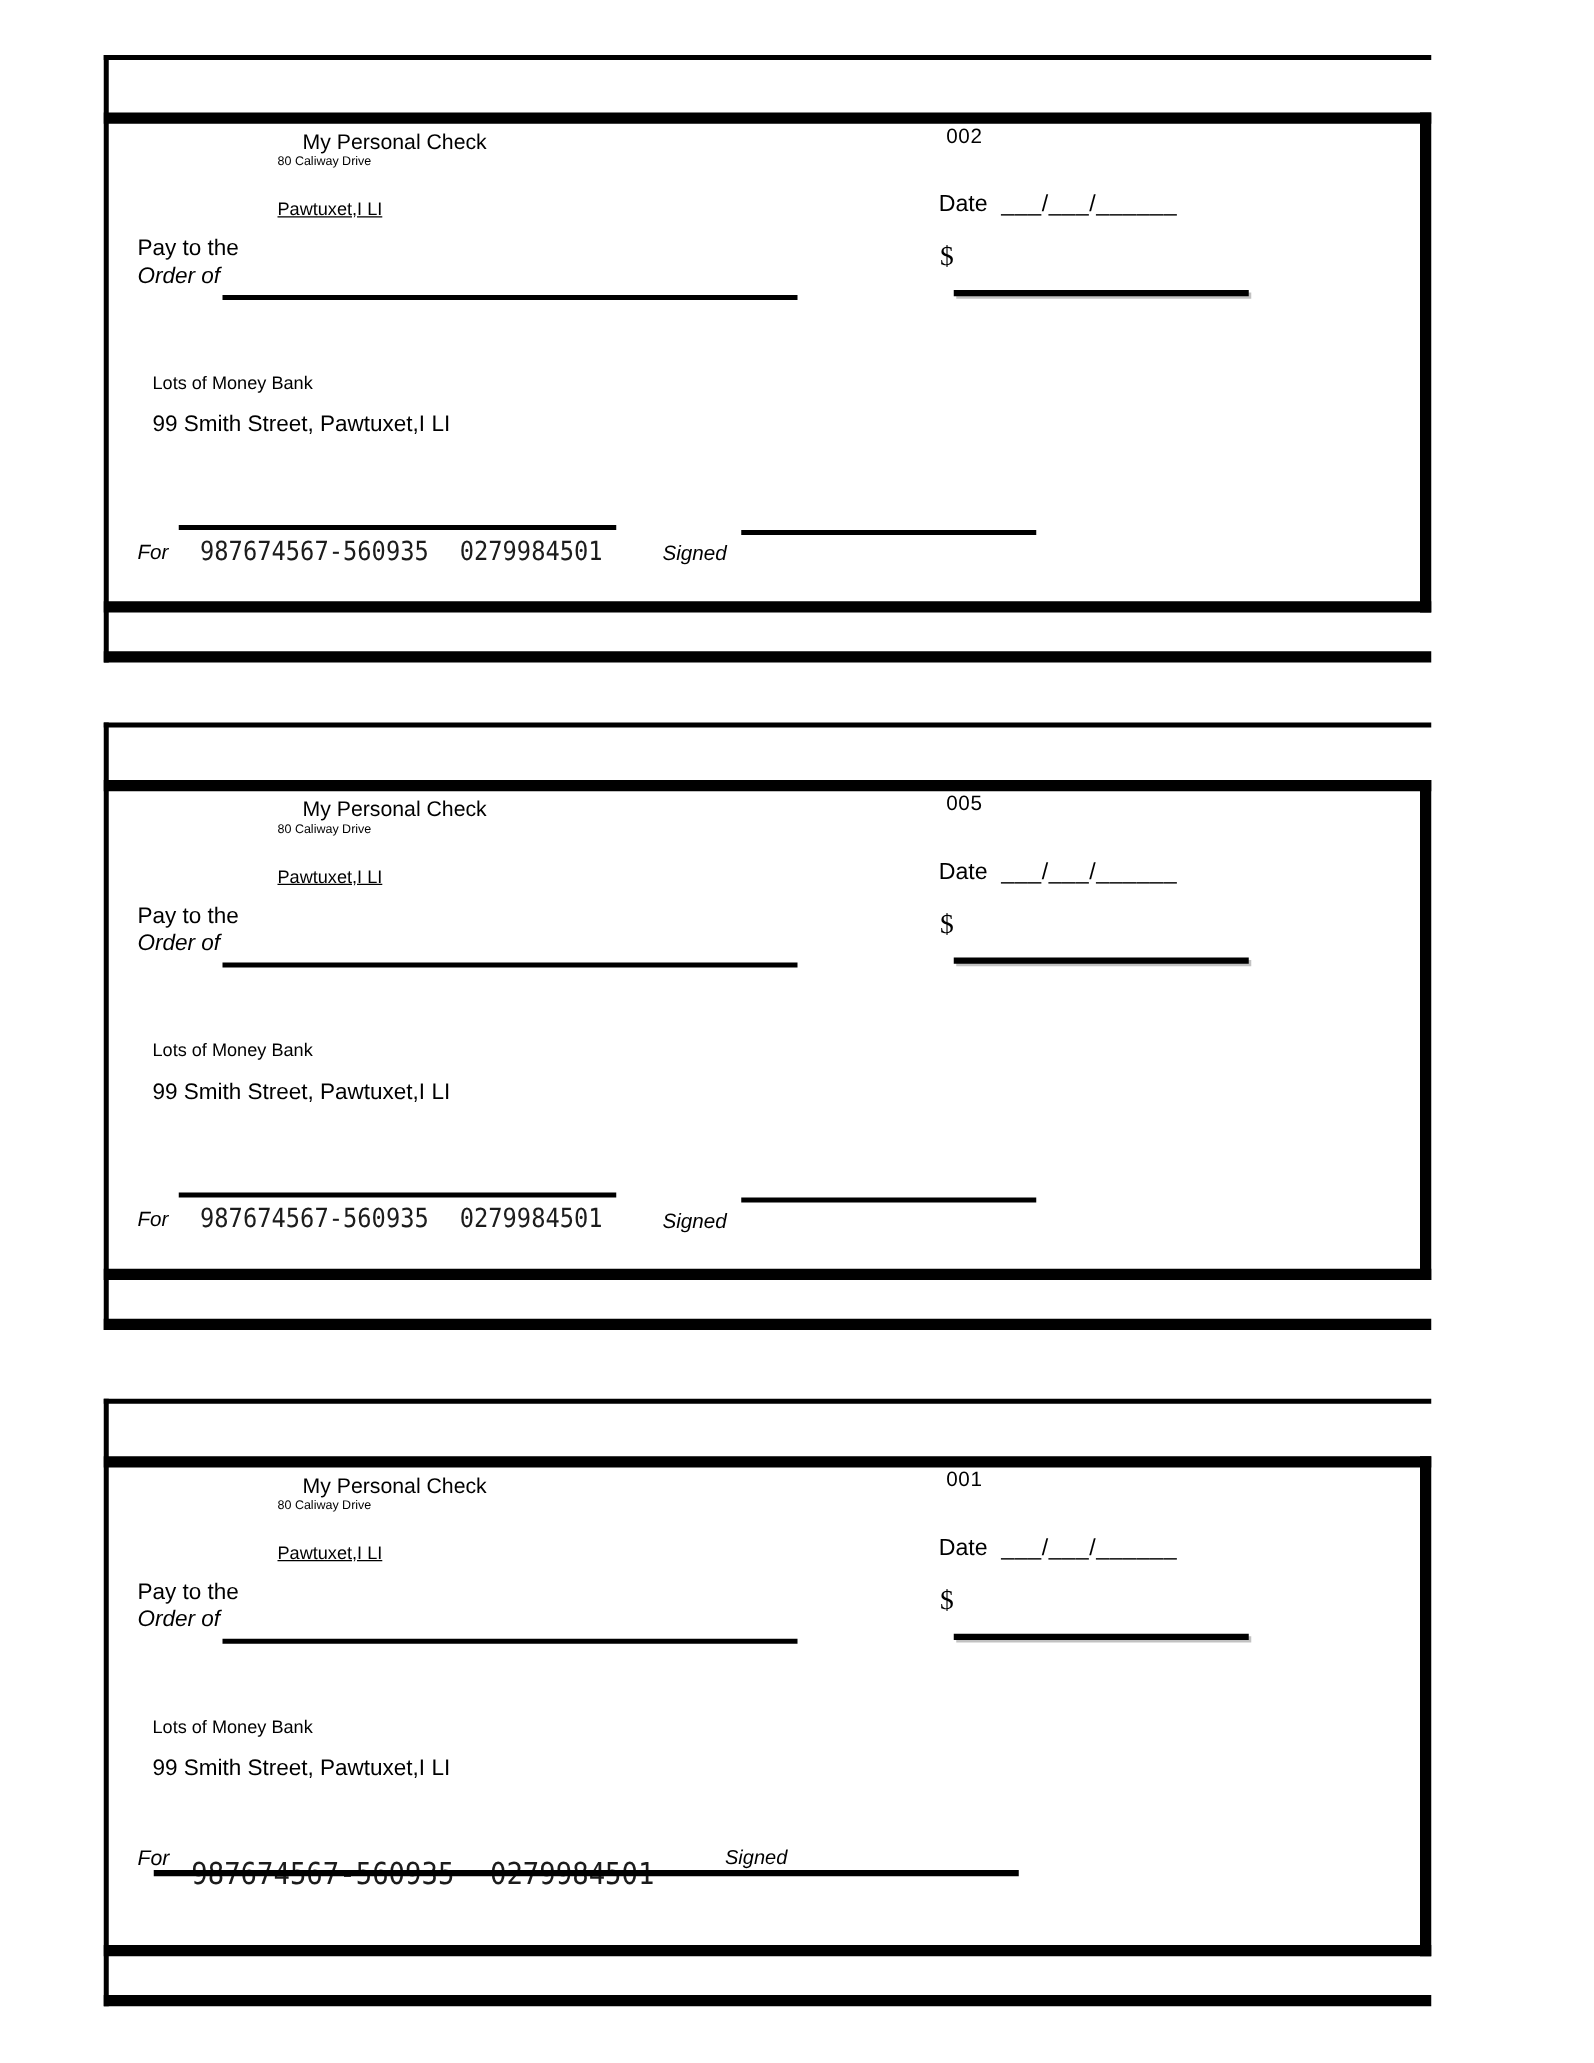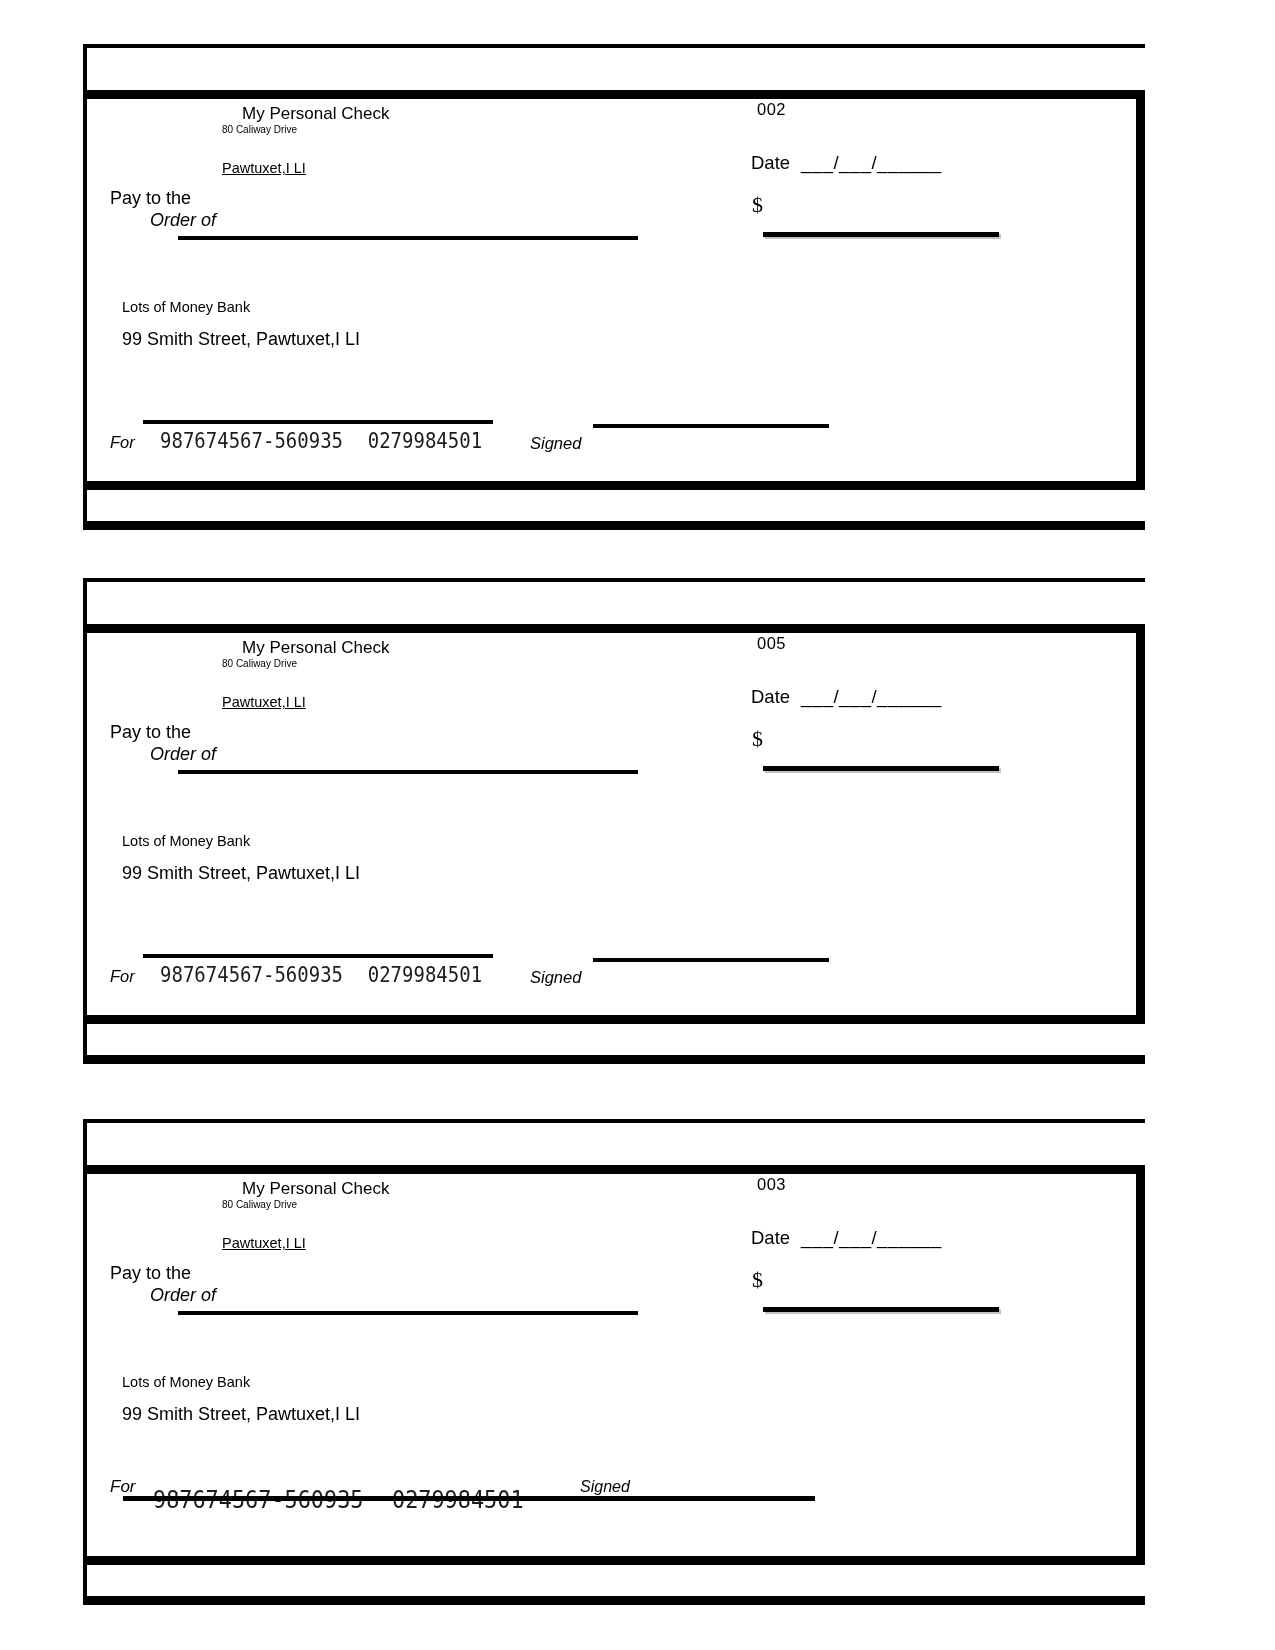--- a/index.html
+++ b/index.html
@@ -24,21 +24,21 @@
 
   
   .check-no  { left:674px; top:56px;  font-size:16.5px; letter-spacing:.5px; }
   .date-row  { left:668px; top:108px; font-size:18.5px; }
   .date-row .blanks { margin-left:11px; letter-spacing:.5px; }
   .dollar    { left:669px; top:148px; font-family:"Liberation Serif", serif; font-size:22px; }
   .amount-line { left:680px; top:188px; width:236px; height:5px; background:#000; box-shadow:2px 2px 0 rgba(120,120,120,.45); }
 
   
   .payto1 { left:27px; top:144px; font-size:18px; }
-  .payto2 { left:27px; top:166px; font-size:18px; font-style:italic;margin-left:40px; }
+  .payto2 { left:27px; top:166px; font-size:18px; font-style:italic; }
   .payee-line { left:95px; top:192px; width:460px; height:4px; background:#000; }
 
   
   .bank-name { left:39px; top:255px; font-size:14.5px; }
   .bank-addr { left:39px; top:285px; font-size:18px; }
 
   
   .memo-line { left:60px;  top:376px; width:350px; height:4px; background:#000; }
   .sig-line  { left:510px; top:380px; width:236px; height:4px; background:#000; }
   .for-label { left:27px;  top:389px; font-size:16.5px; font-style:italic; }
@@ -137,21 +137,21 @@
   <div class="abs edge-left"></div>
   <div class="abs bar-upper"></div>
   <div class="abs edge-right"></div>
   <div class="abs bar-lower"></div>
   <div class="abs bar-bottom"></div>
 
   <div class="abs payer-name">My Personal Check</div>
   <div class="abs payer-addr">80 Caliway Drive</div>
   <div class="abs payer-city">Pawtuxet,I LI</div>
 
-  <div class="abs check-no">003</div>
+  <div class="abs check-no">001</div>
   <div class="abs date-row">
     <span>Date</span><span class="blanks">___/___/______</span>
   </div>
 
   <div class="abs payto1">Pay to the</div>
   <div class="abs payto2">Order of</div>
   <div class="abs payee-line"></div>
 
   <div class="abs dollar">$</div>
   <div class="abs amount-line"></div>

